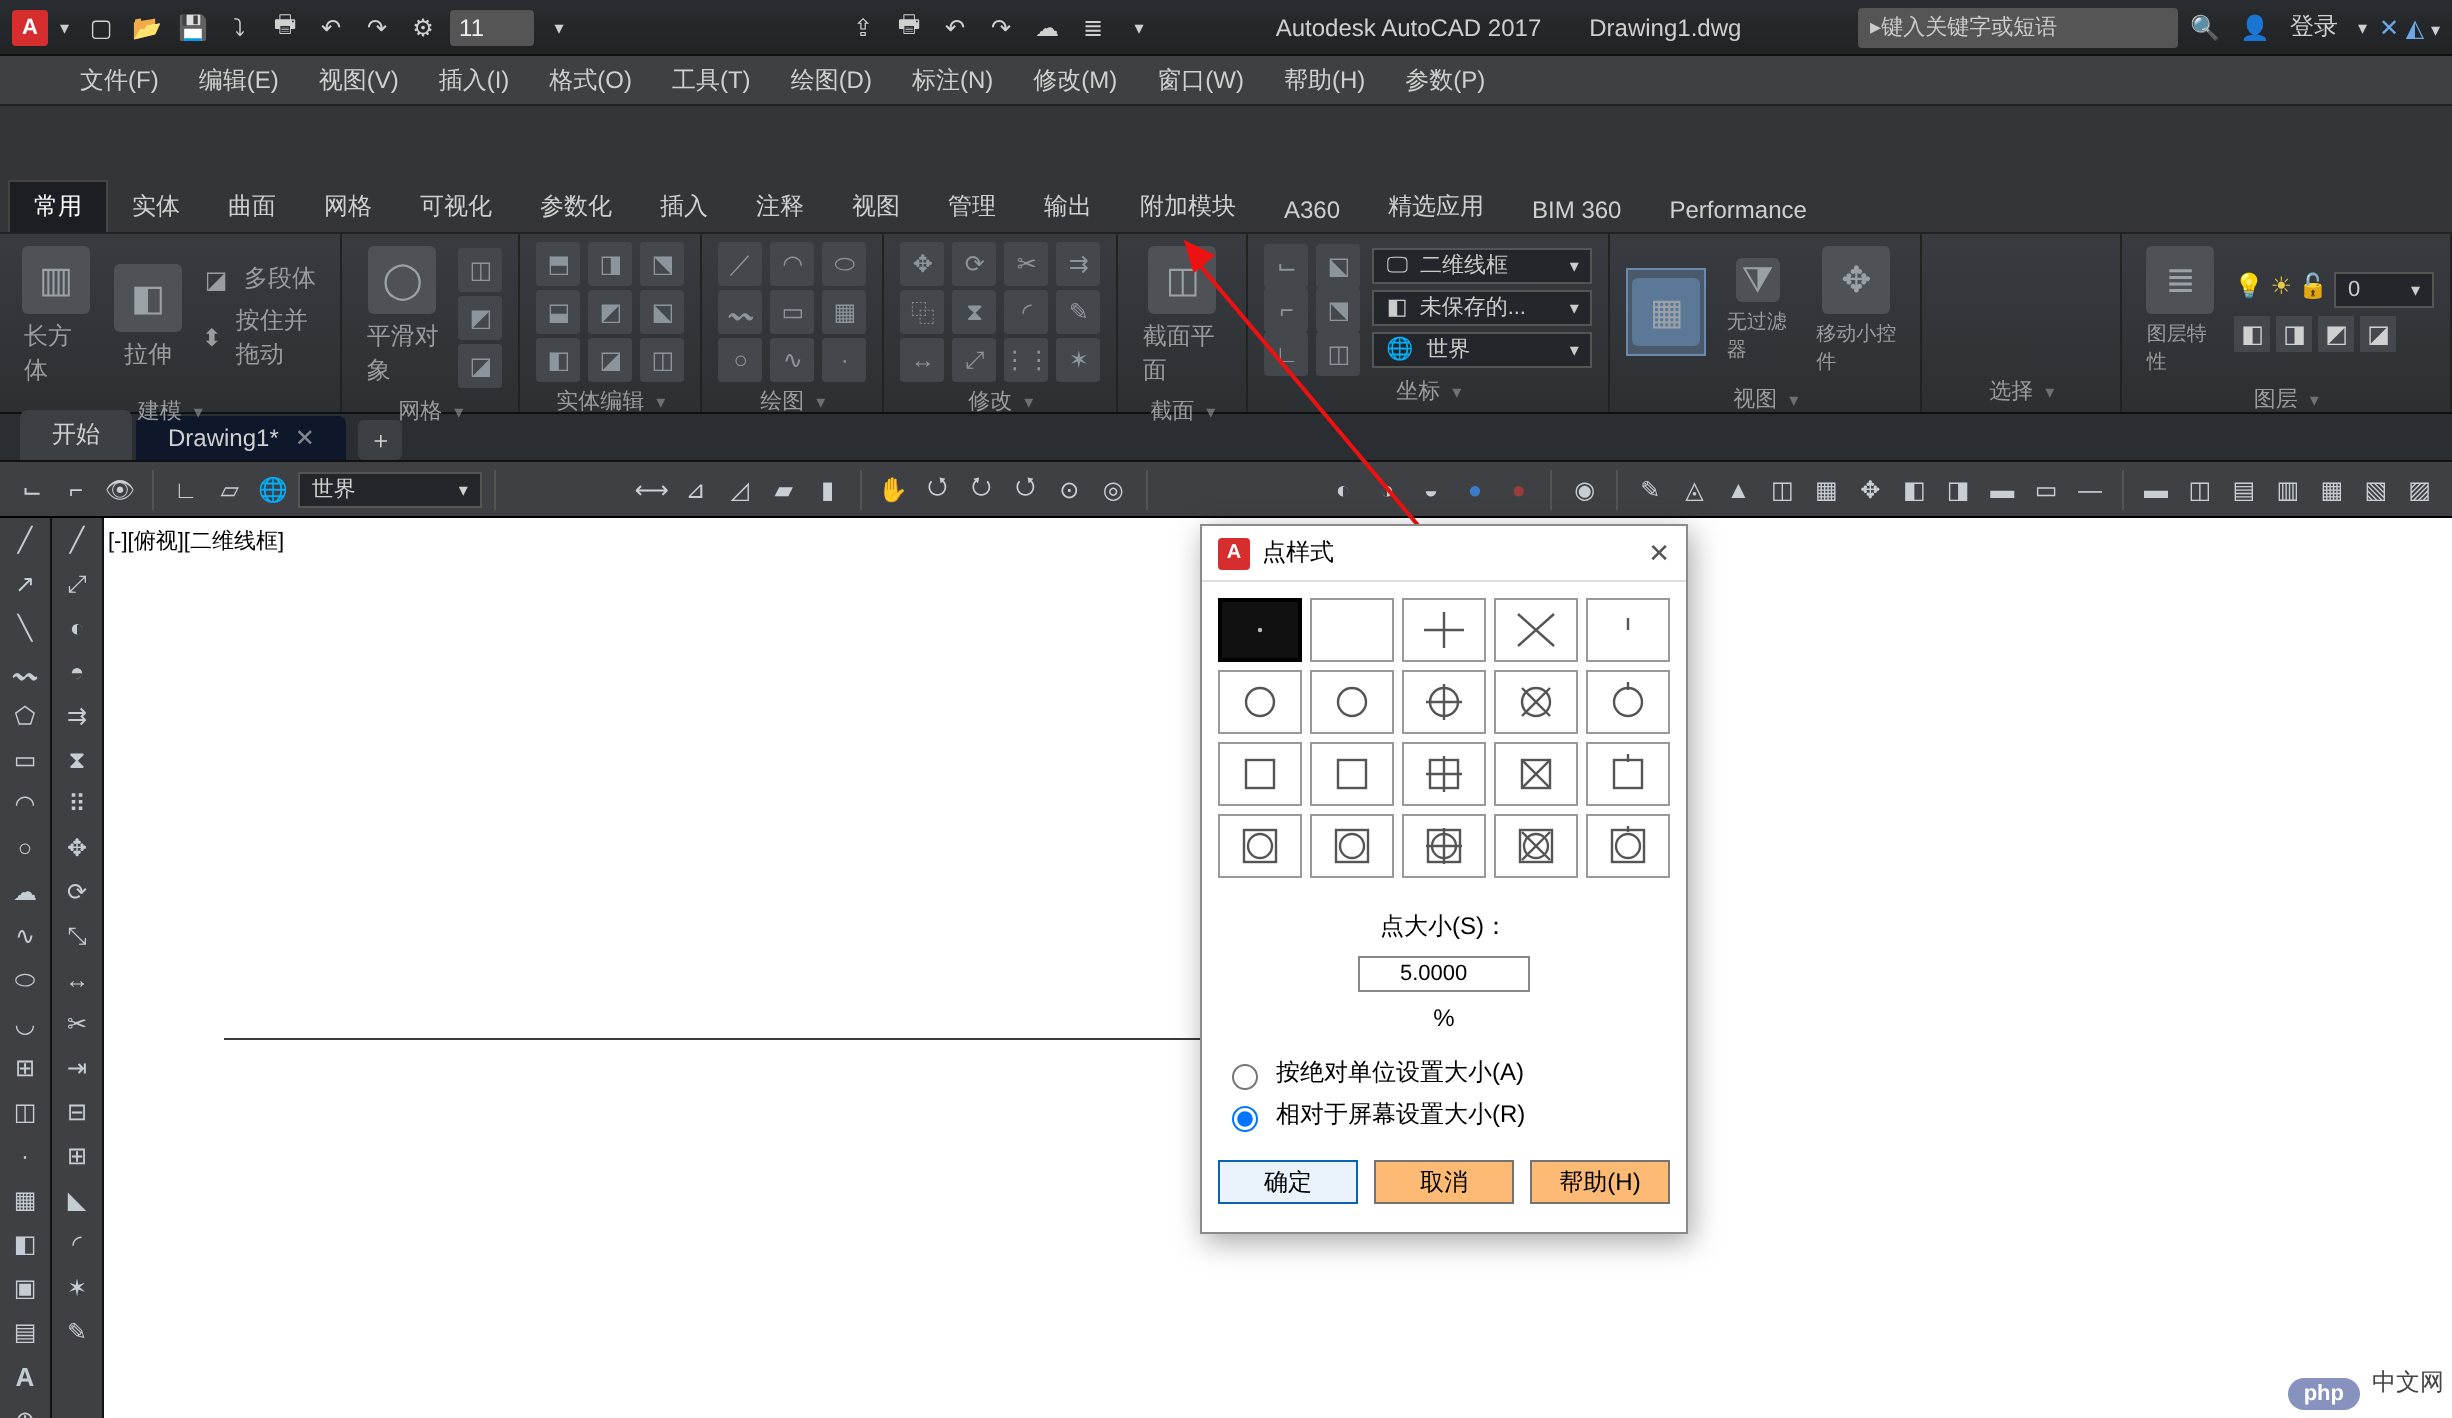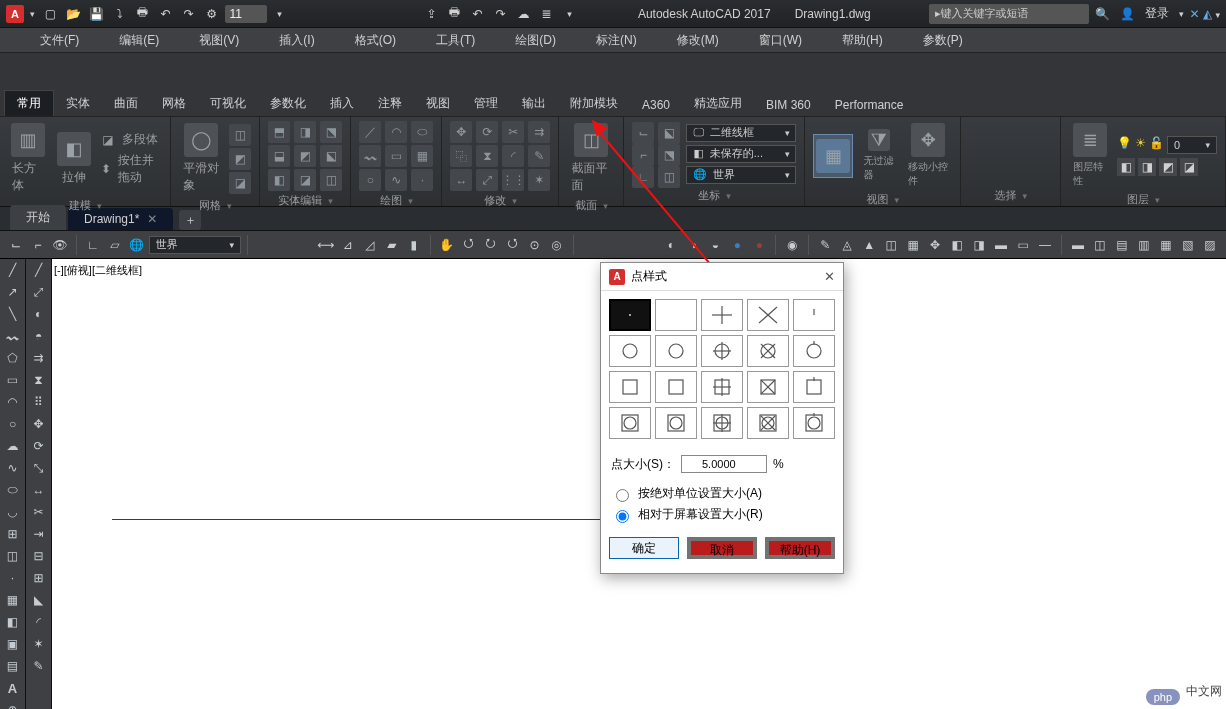--- a/index.html
+++ b/index.html
@@ -56,21 +56,21 @@
     font-size:11px;
   }
   .title-right { display:flex; gap:10px; align-items:center; }
 
   
   .menubar {
     height: 25px;
     background: var(--dark-3);
     display:flex; align-items:center;
     padding: 0 30px;
-    gap: 20px;
+    gap: 0;
     border-bottom:1px solid #222;
   }
   .menubar .mi {
     padding: 3px 10px;
     color: var(--text-light);
   }
 
   
   .ribbon-tabs {
     height:24px;
@@ -231,46 +231,47 @@
     display:flex; align-items:center; justify-content:center;
     position:relative;
   }
   .ps.sel { background:#111; border:2px solid #000;}
   .ps svg { width:28px; height:24px; stroke:#555; fill:none; stroke-width:1.2;}
   .ps.sel svg {stroke:#bbb;}
   .dlg-field {
     padding:10px 10px 4px 10px;
     display:flex; align-items:center; gap:6px;
     font-size:12px;
+    flex-direction:column;
   }
   .dlg-field input[type=text]{
     width:86px; height:18px; font-size:11px; padding:0 20px;
     border:1px solid #888;
   }
   .radios { padding:6px 10px 0 10px; font-size:12px;}
   .radios label {display:flex; align-items:center; gap:6px; padding:2px 0;}
   .dlg-buttons {
     display:flex; gap:8px; justify-content:center;
     padding:12px 0 14px 0;
   }
   .dlg-buttons button {
     width:70px; height:22px; font-size:12px;
-    background:#b91c1c; border:4px solid #737373;
+    background:#fdba74; border:1px solid #737373;
   }
   .dlg-buttons button.primary { border:1px solid #0a64b4; background:#eaf3fb;}
 
   
   .watermark {
     position:absolute; right:4px; bottom:4px;
     display:flex; align-items:center; gap:6px;
     font-size:12px; color:#444;
   }
   .watermark .logo {
     background:#8892be; color:#fff; border-radius:10px;
-    padding:2px 8px; font-weight:normal; font-size:11px;margin-top:11px;
+    padding:2px 8px; font-weight:bold; font-size:11px;margin-top:11px;
   }
 
   
   .qat-num {
     background:#555; color:#eee; height:18px; width:42px; font-size:12px;
     display:flex;align-items:center; padding:0 5px; border-radius:2px;
   }
 
   svg { display:block; }
 </style>

